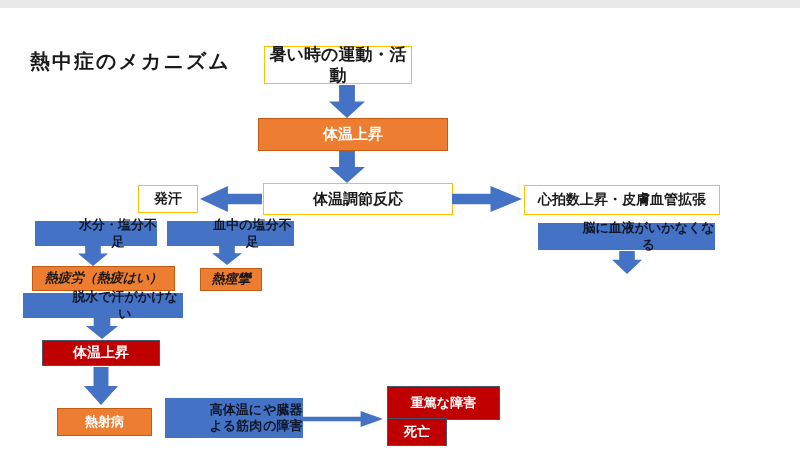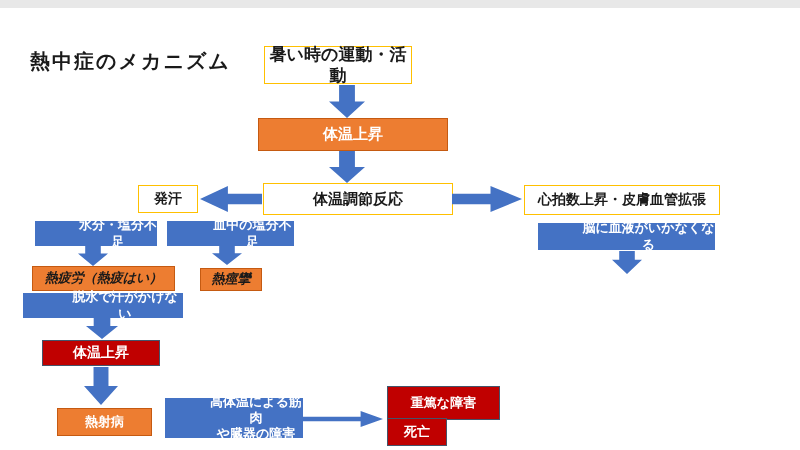--- a/index.html
+++ b/index.html
@@ -10,31 +10,31 @@
   }
   .title{
     position:absolute;left:30px;top:40px;font-size:20px;font-weight:700;
     color:#1a1a1a;letter-spacing:2px;
   }
   .node{
     position:absolute;display:flex;align-items:center;justify-content:center;
     text-align:center;box-sizing:border-box;font-weight:600;line-height:1.25;
   }
   .node.white{background:#ffffff;border:1.5px solid var(--yellow_border);color:#1a1a1a;}
-  .node.blue{background:var(--blue);color:#ffffff;padding-left:44px;}
+  .node.blue{background:var(--blue);color:#0f172a;padding-left:44px;}
   .node.orange{background:var(--orange);border:1.5px solid var(--orange_border);color:#ffffff;}
   .node.orange.dark-text{color:#1a1a1a;font-style:italic;}
   .node.red{background:var(--red);border:1.5px solid var(--red_border);color:#ffffff;}
   .arrow{position:absolute;background:var(--arrow);}
   .a-down{clip-path:polygon(28% 0,72% 0,72% 50%,100% 50%,50% 100%,0 50%,28% 50%);}
   .a-down-short{clip-path:polygon(24% 0,76% 0,76% 38%,100% 38%,50% 100%,0 38%,24% 38%);}
   .a-left{clip-path:polygon(100% 30%,100% 70%,45% 70%,45% 100%,0 50%,45% 0,45% 30%);}
   .a-right{clip-path:polygon(0 30%,0 70%,55% 70%,55% 100%,100% 50%,55% 0,55% 30%);}
   .a-right-thin{clip-path:polygon(0 36%,0 64%,72% 64%,72% 100%,100% 50%,72% 0,72% 36%);}
-  .two-line{flex-direction:column;}
+  .two-line{flex-direction:row;}
 </style>
 </head>
 <body>
 
 <div class="canvas">
 
   <div class="title">熱中症のメカニズム</div>
 
   <div class="node white" style="left:264px;top:38px;width:148px;height:38px;font-size:17px">暑い時の運動・活動</div>
 

